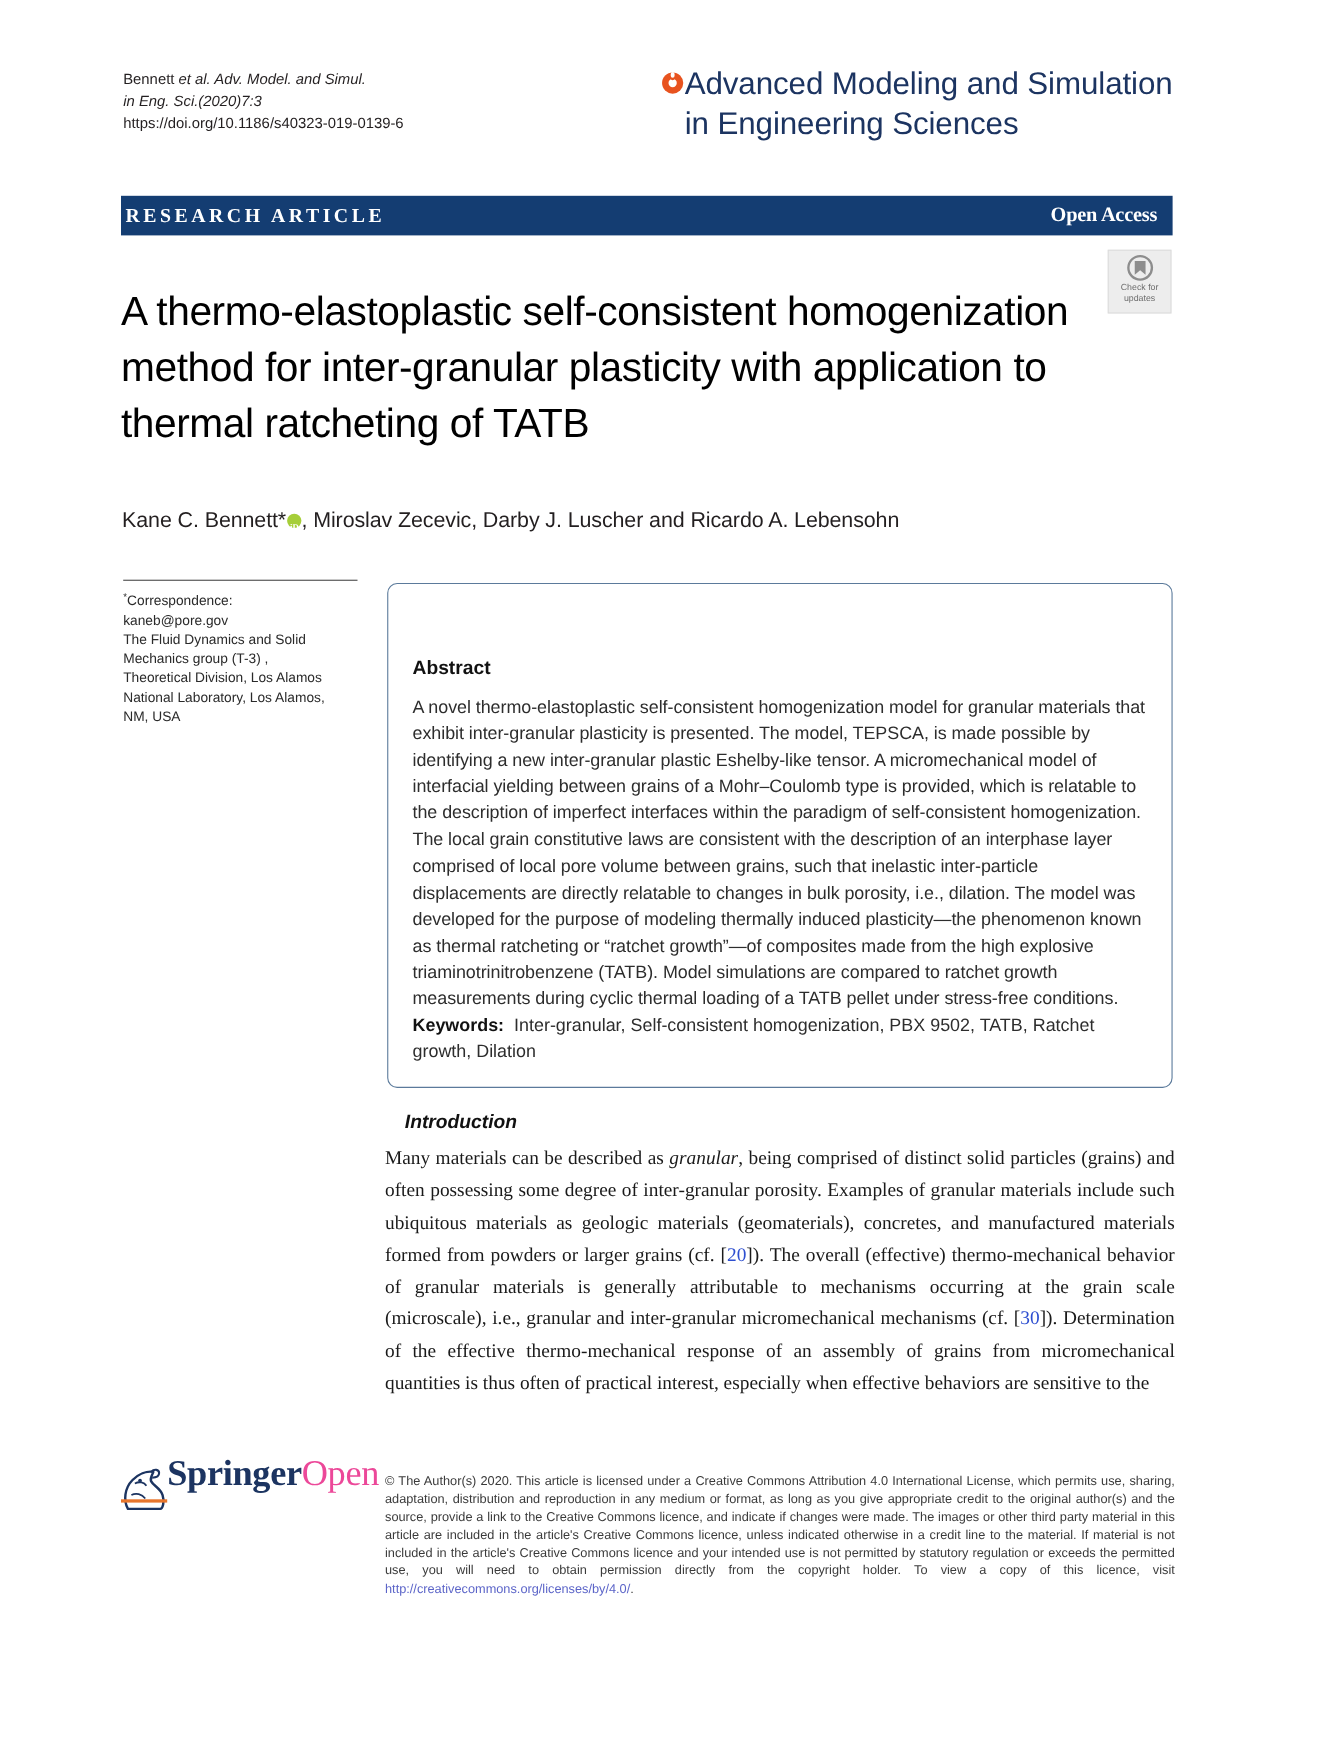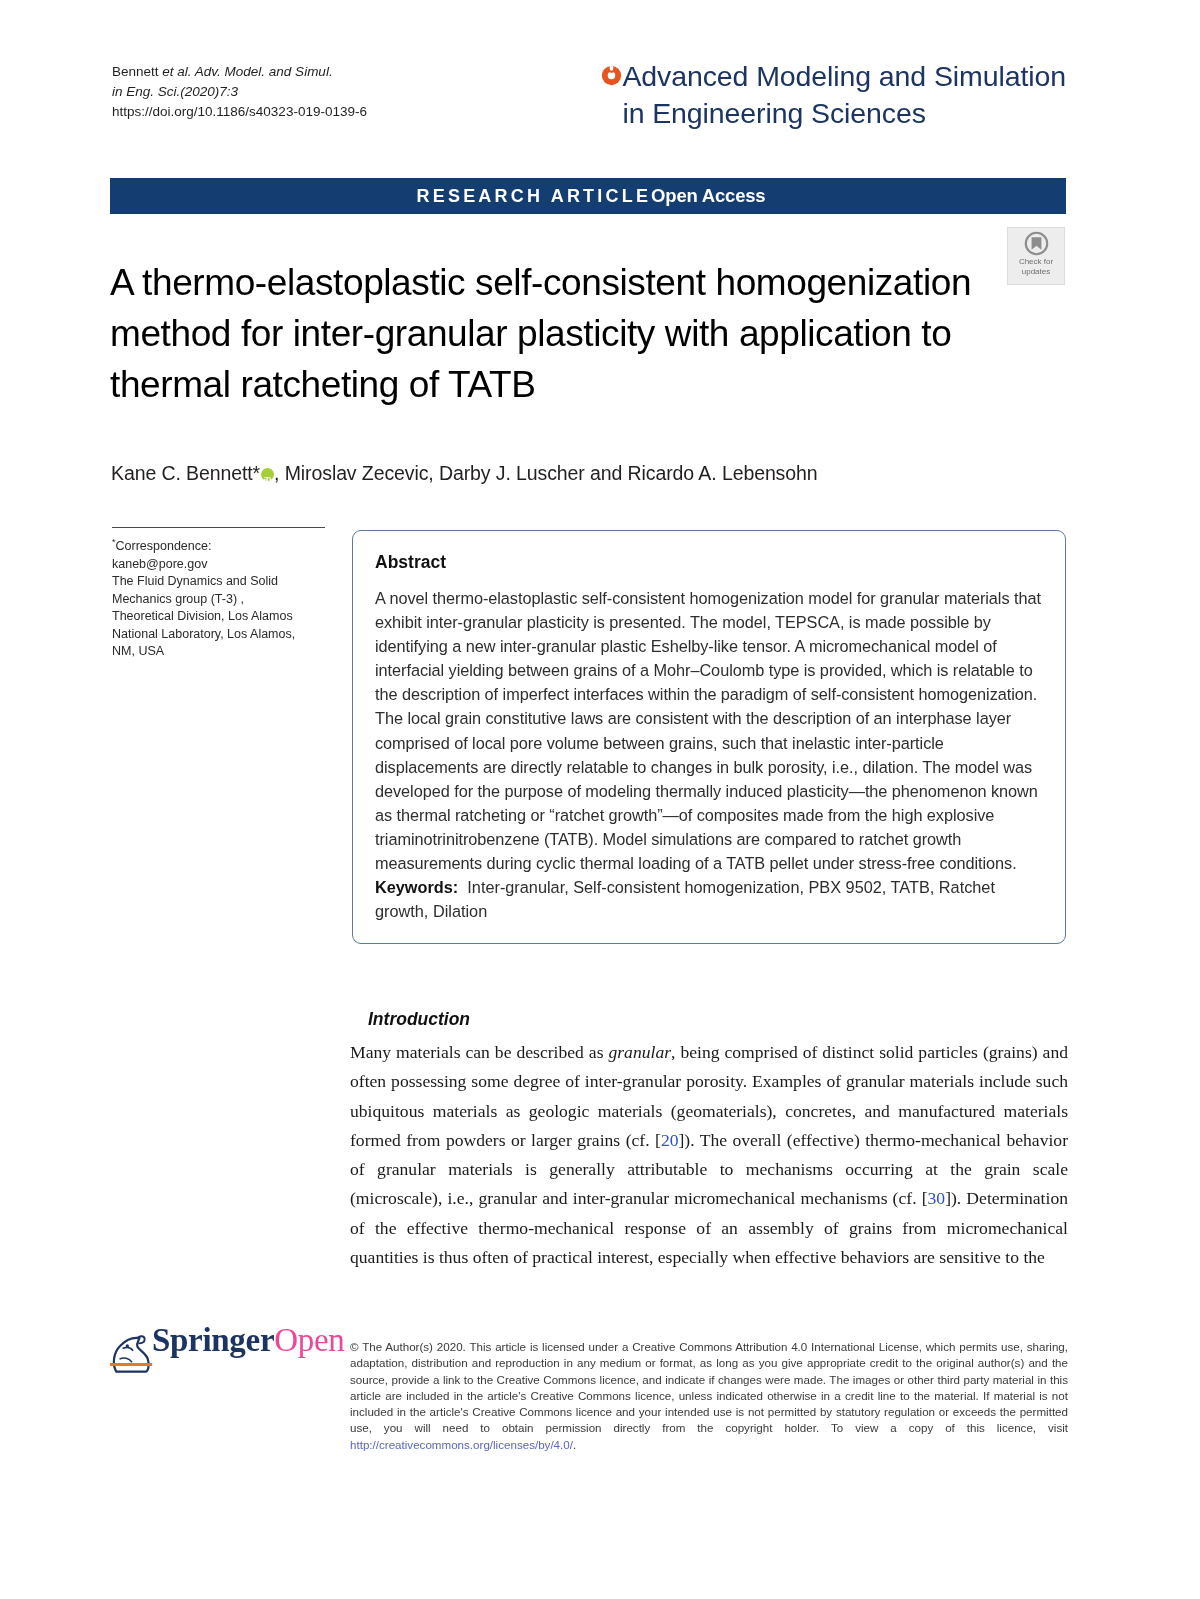--- a/index.html
+++ b/index.html
@@ -62,23 +62,24 @@
   
   .ra-bar {
     position: absolute;
     left: 110px;
     top: 178px;
     width: 956px;
     height: 36px;
     background: #143d72;
     display: flex;
     align-items: center;
-    justify-content: center;
+    justify-content: space-between;
     box-sizing: border-box;
-    padding: 0 14px 0 20px;
+    padding: 0 14px 0 4px;
+    font-family: Liberation Serif, serif;
   }
   .ra-label {
     color: #ffffff;
     font-size: 18px;
     font-weight: bold;
     letter-spacing: 3.2px;
   }
   .oa-label {
     color: #ffffff;
     font-size: 18.5px;
@@ -182,20 +183,21 @@
     box-sizing: border-box;
     border: 1.3px solid #5b7a9b;
     border-radius: 9px;
     padding: 21px 24px 20px 22px;
   }
   .abstract-heading {
     font-size: 17.5px;
     font-weight: bold;
     color: #111111;
     margin-bottom: 13px;
+    margin-top: 45px;
   }
   .abstract-body {
     font-size: 16.3px;
     line-height: 24.1px;
     color: #2d2d2d;
     letter-spacing: -0.05px;
   }
   .keywords {
     font-size: 16.3px;
     line-height: 24.1px;

